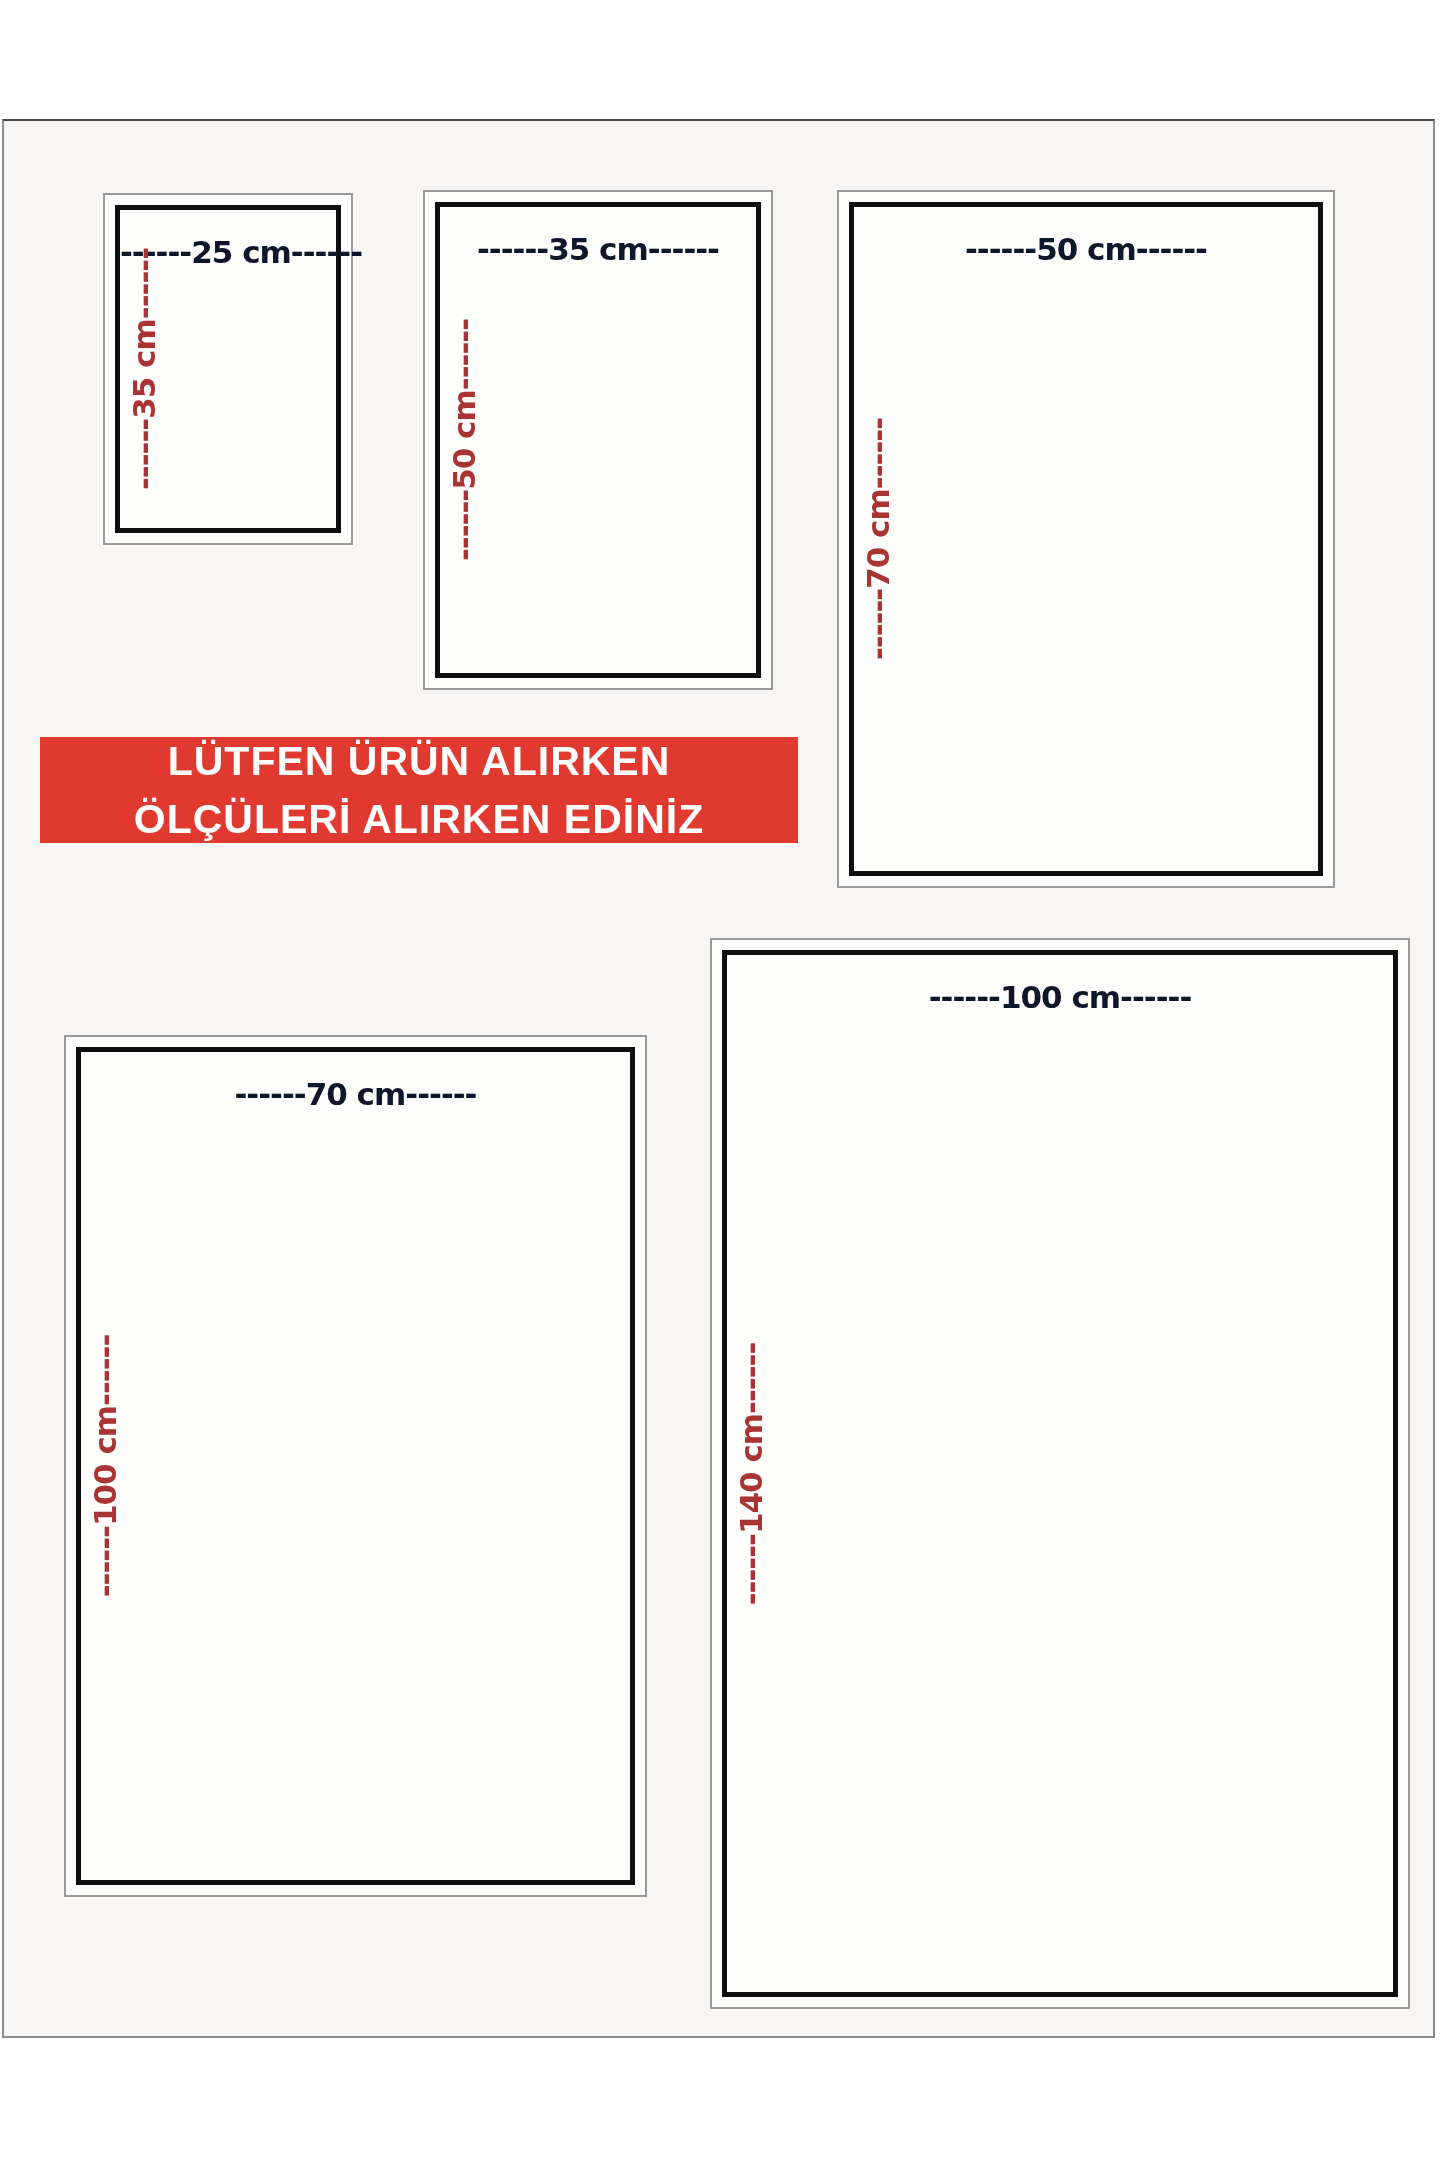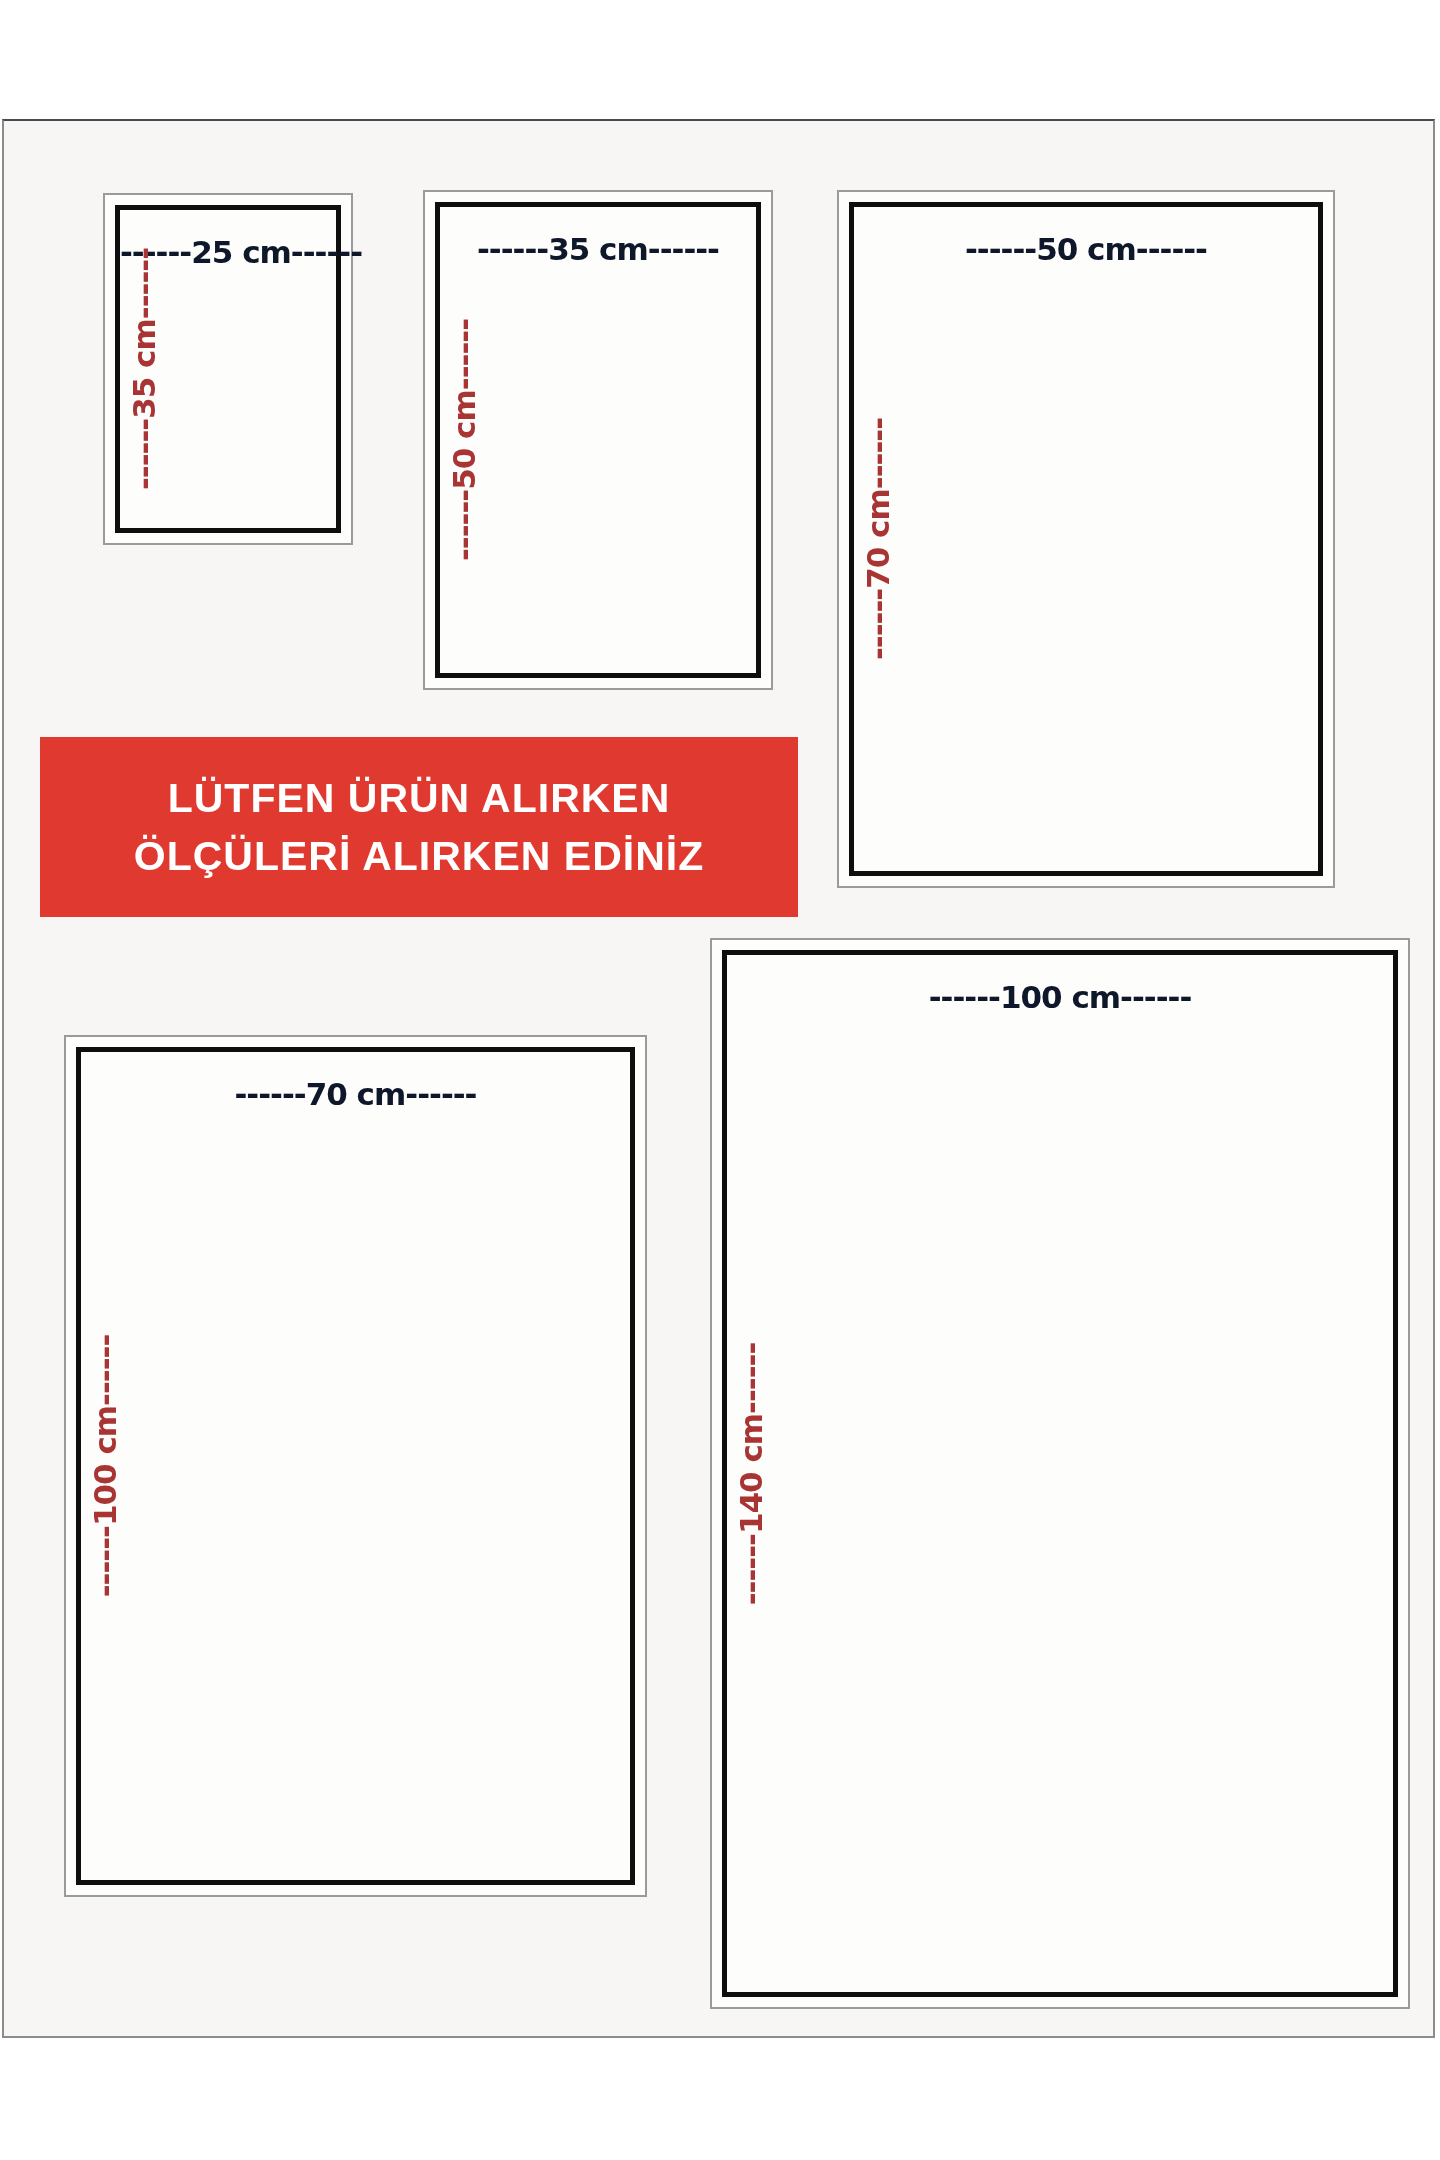--- a/index.html
+++ b/index.html
@@ -40,21 +40,21 @@
     font-weight:bold; font-size:31px; letter-spacing:-1px;
     color:#a93434;
   }
   #box-25x35  { left:103px; top:193px;  width:250px; height:352px; }
   #box-35x50  { left:423px; top:190px;  width:350px; height:500px; }
   #box-50x70  { left:837px; top:190px;  width:498px; height:698px; }
   #box-70x100 { left:64px;  top:1035px; width:583px; height:862px; }
   #box-100x140{ left:710px; top:938px;  width:700px; height:1071px; }
   
   #notice-banner {
-    position:absolute; left:40px; top:737px; width:758px; height:180px;
+    position:absolute; left:40px; top:737px; width:758px; height:106px;
     background:#e0392f;
     display:flex; flex-direction:column; justify-content:center; align-items:center;
     gap:2px;
   }
   #notice-banner .line {
     font-family:"Liberation Sans", sans-serif;
     font-weight:bold; font-size:41px; line-height:56px;
     letter-spacing:1px; color:#ffffff; white-space:nowrap;
   }
 </style>

